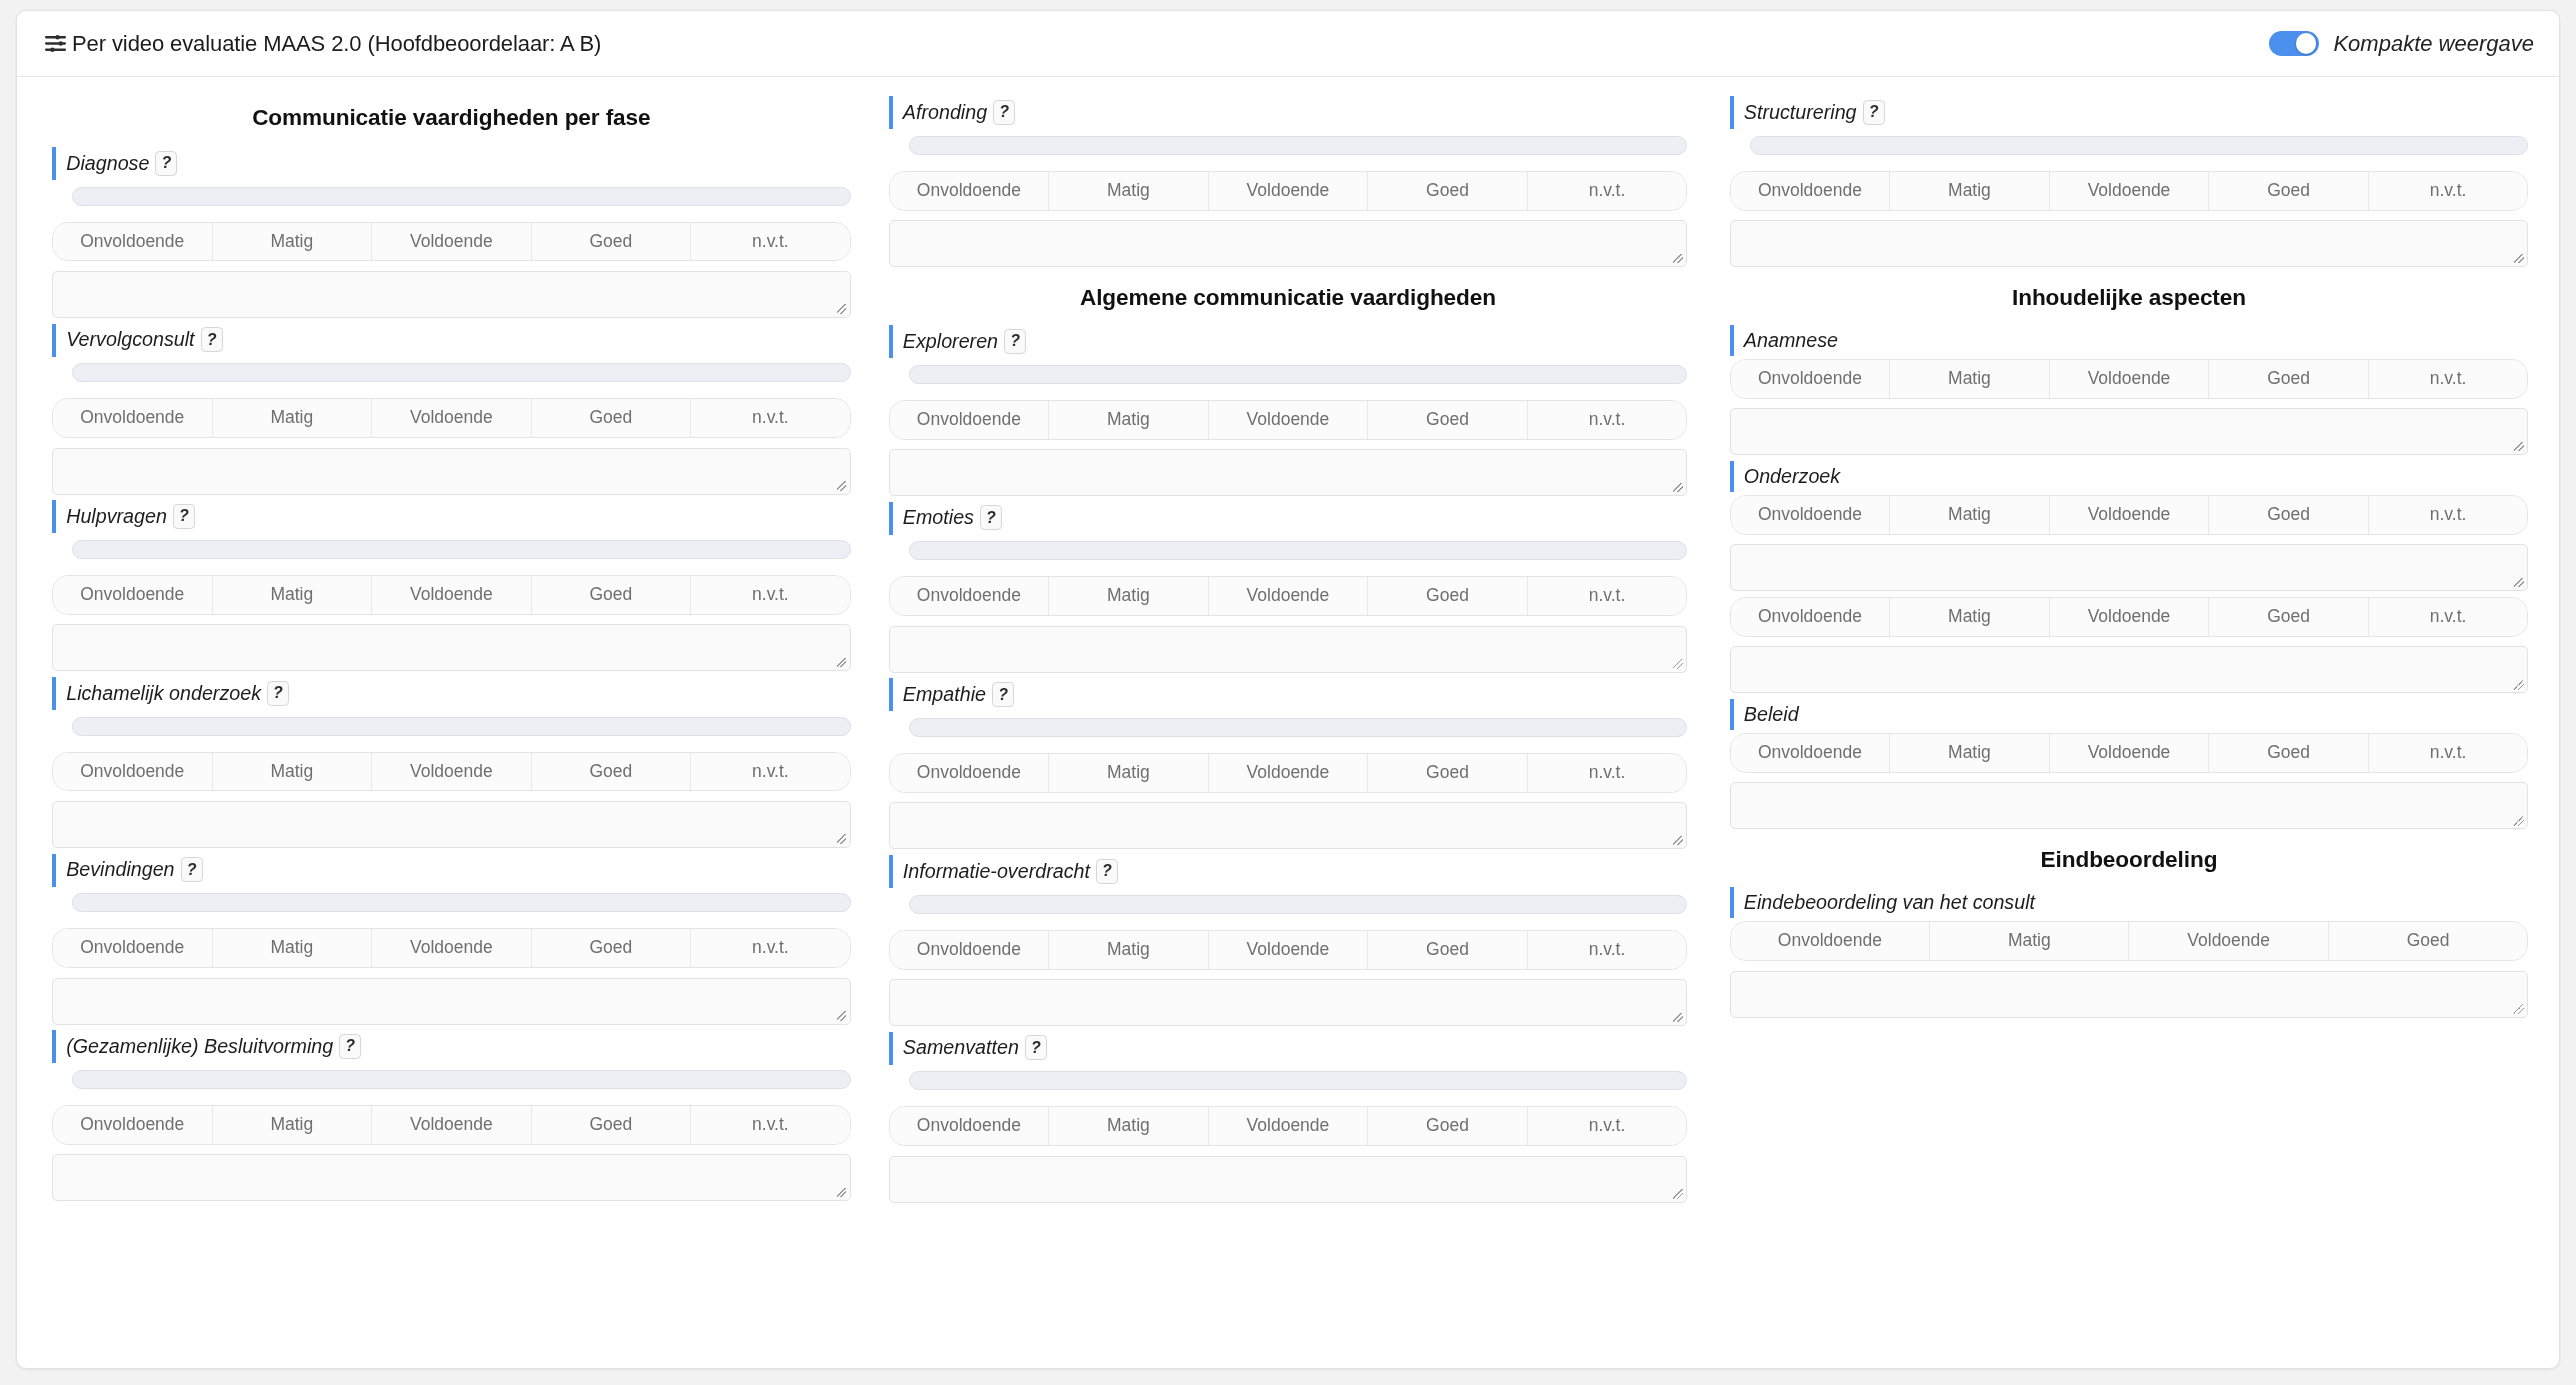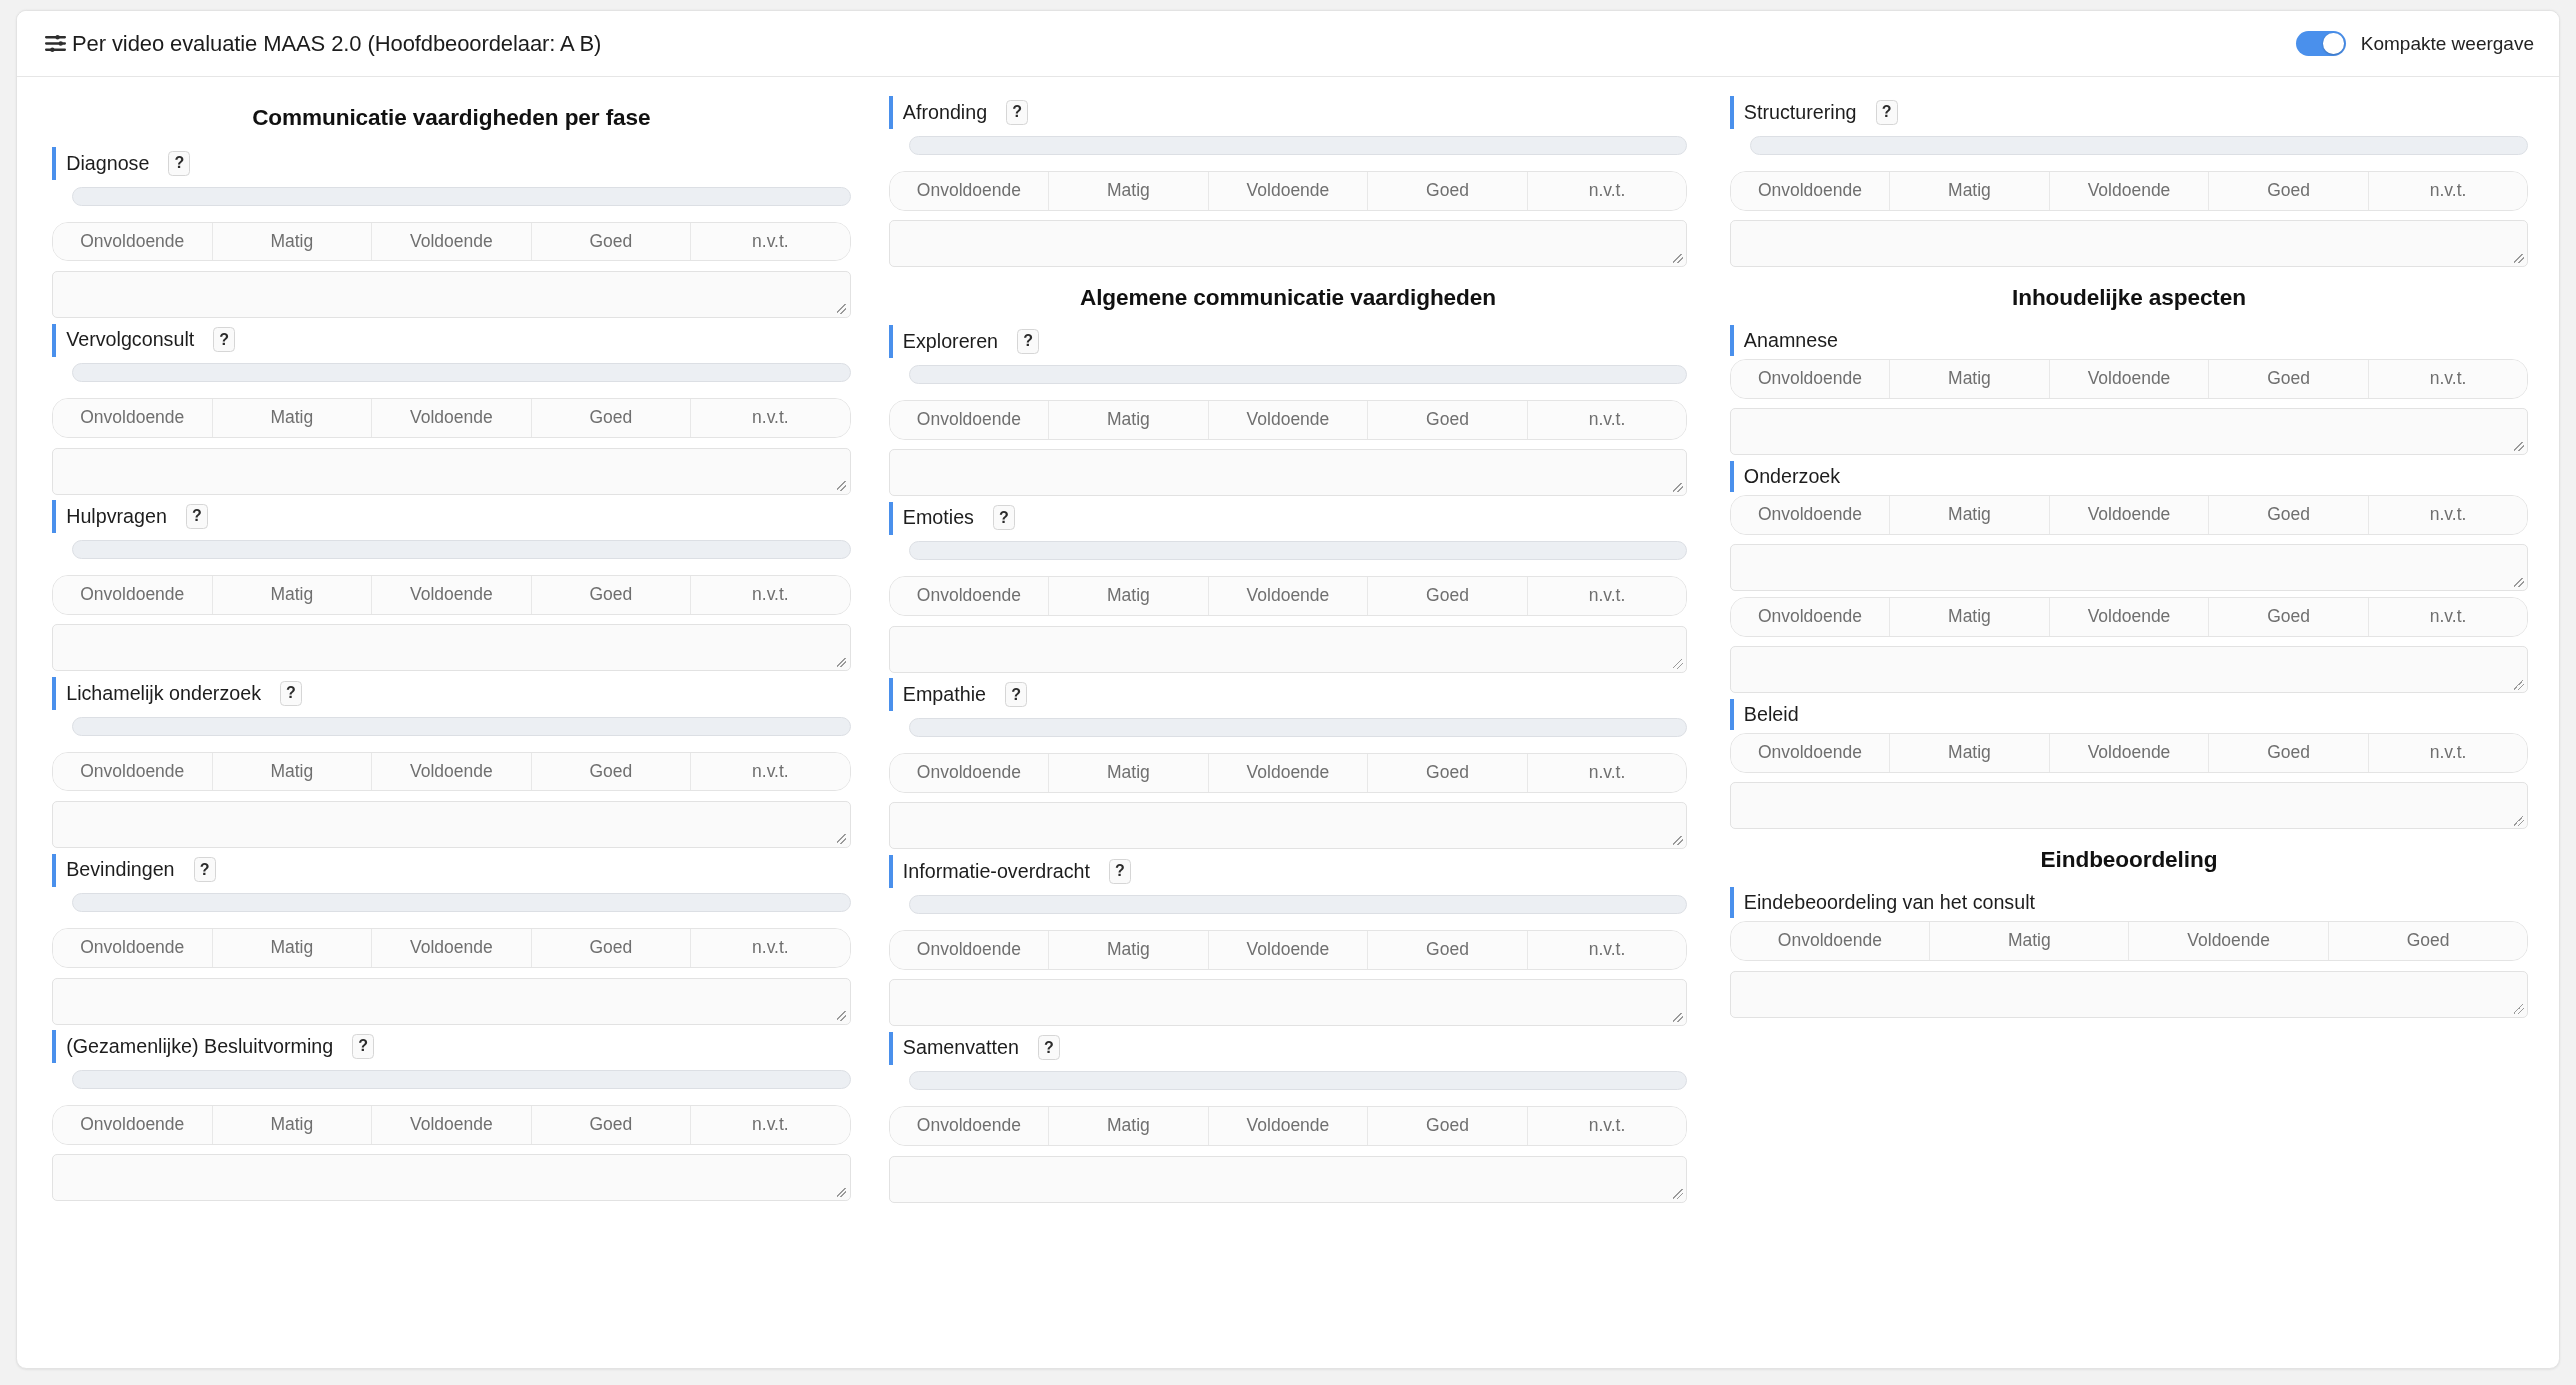--- a/index.html
+++ b/index.html
@@ -35,21 +35,21 @@
   .toggle {
     width: 50px; height: 25px; border-radius: 12.4px;
     background: #4a90ec; position: relative; flex: 0 0 50px;
     cursor: pointer;
   }
   .toggle .knob {
     position: absolute; top: 2.2px; left: 27px;
     width: 20.4px; height: 20.4px; border-radius: 50%;
     background: #fff; box-shadow: 0 0.7px 2.2px rgba(0,0,0,0.28);
   }
-  .toggle-label { font-size: 19px; color: #232323; white-space: nowrap; }
+  .toggle-label { font-size: 22px; color: #232323; white-space: nowrap; font-style: italic; }
 
   
   .body {
     flex: 1 1 auto; display: flex;
     padding: 19px 19px 0 19px;
     gap: 0;
     overflow: hidden;
   }
   .col { flex: 1 1 0; min-width: 0; padding: 0 16px; }
   .col.c2 { padding-left: 22px; padding-right: 22px; }
@@ -57,24 +57,25 @@
 
   .section-title {
     text-align: center; font-size: 22.6px; font-weight: bold;
     color: #111; padding: 8.8px 0 16px 0; letter-spacing: -0.1px;
   }
   .section-title.tight { padding-top: 11.7px; padding-bottom: 14.6px; }
 
   
   .item { margin-bottom: 5.8px; }
   .item-head {
-    display: flex; align-items: center; gap: 19px;
+    display: flex; align-items: center; gap: 6px;
     border-left: 4.4px solid #4a90ec;
     padding: 3.6px 0 4.4px 10.2px;
     min-height: 31px;
+    font-style: italic;
   }
   .item-label { font-size: 19.7px; color: #1d1d1d; white-space: nowrap; }
   .help-badge {
     display: inline-flex; align-items: center; justify-content: center;
     width: 22px; height: 25px;
     border: 0.7px solid #d6d6d6; border-radius: 4.4px;
     background: #fafafa; color: #2b2b2b;
     font-size: 16px; font-weight: bold; line-height: 1;
     cursor: pointer; flex: 0 0 22px;
   }

